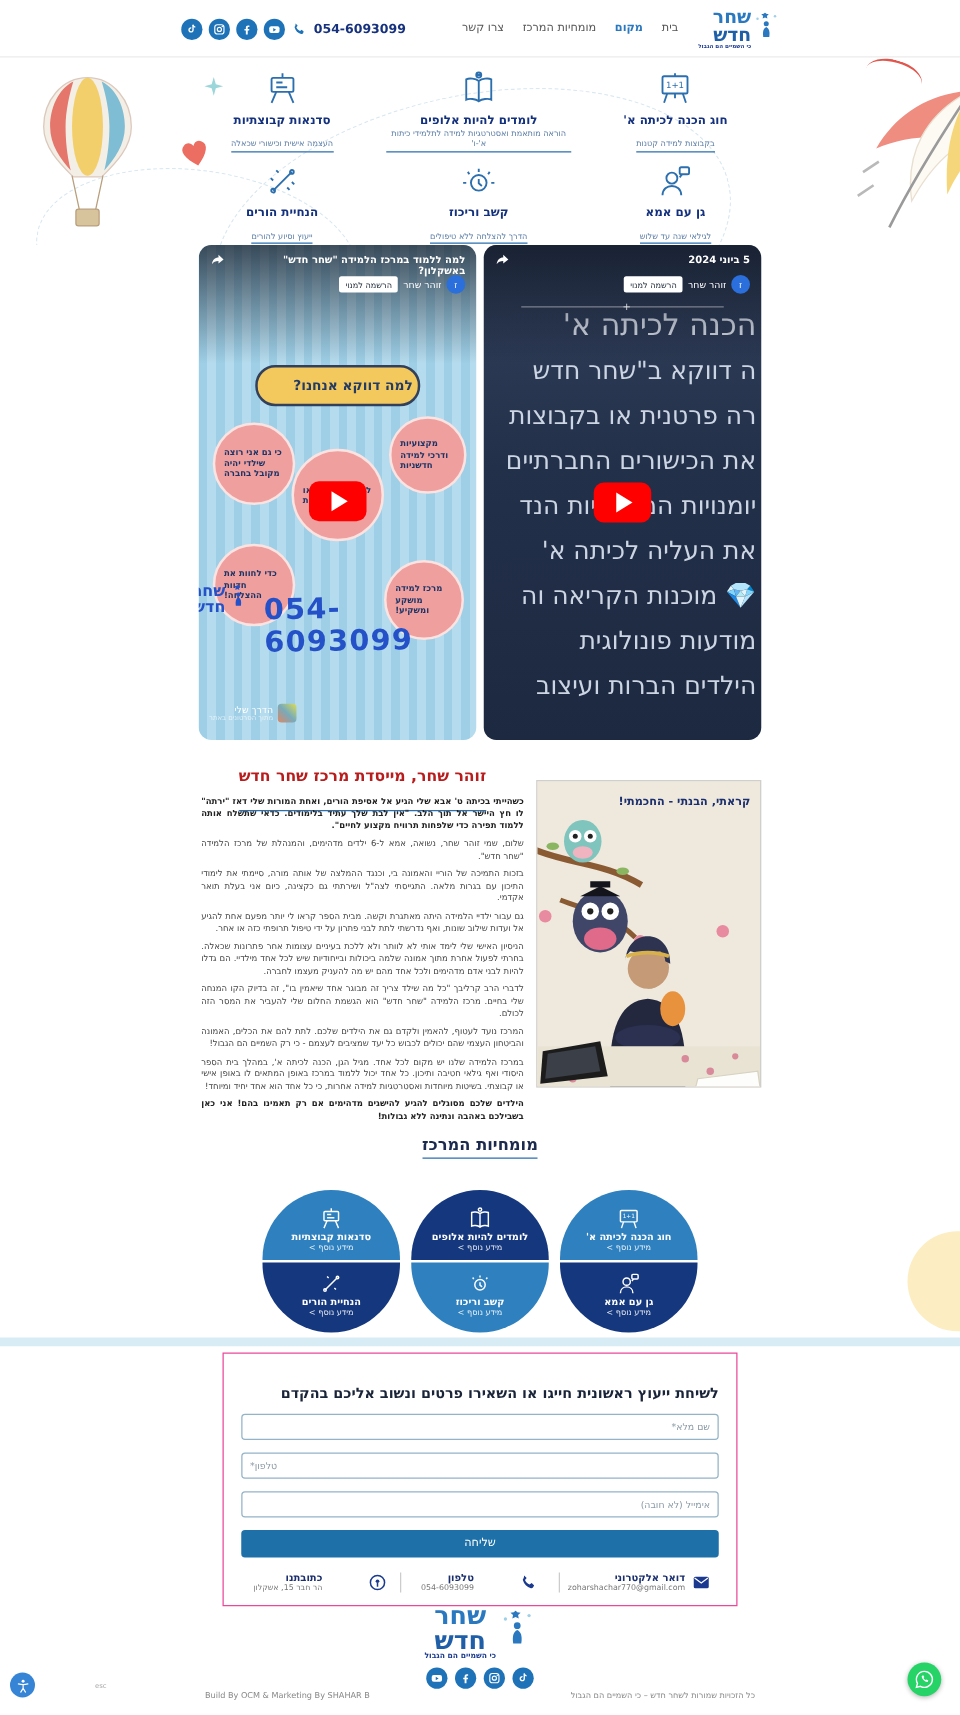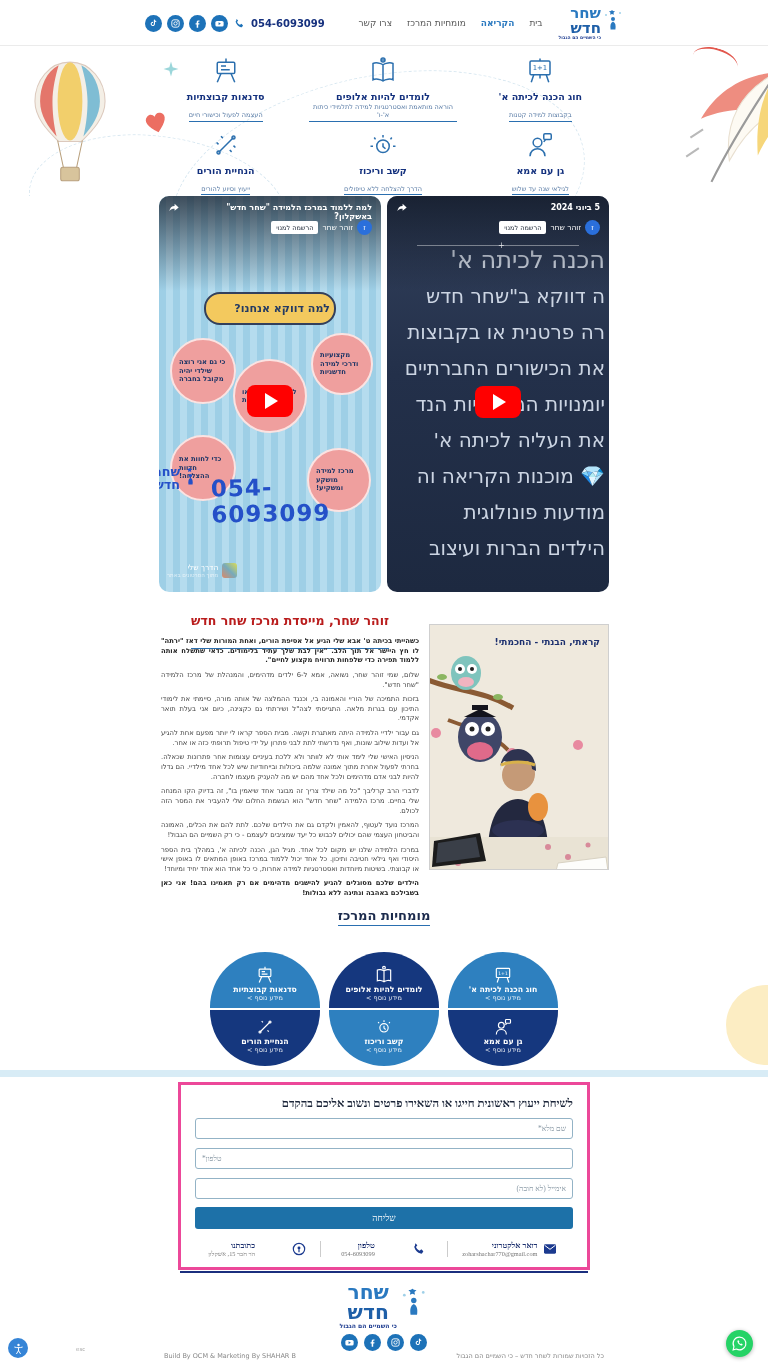--- a/index.html
+++ b/index.html
@@ -84,21 +84,21 @@
   .half.bot { border-radius:0 0 55px 55px; padding-bottom:6px; }
   .half.light { background:#2e80bf; } .half.dark { background:#15377e; }
   .half .hic { width:20px; height:20px; color:#fff; }
   .half .hic svg { width:100%; height:100%; }
   .half .ht { font-size:7.8px; font-weight:bold; }
   .half .hm { font-size:6.5px; opacity:.9; }
   .band { position:absolute; top:1070px; left:0; width:768px; height:7px; background:#d8ecf6; }
   .yellow-half { position:absolute; top:985px; right:-38px; width:80px; height:80px; border-radius:50%; background:#fcedc3; }
 
   
-  #contactbox { position:absolute; top:1082px; right:178px; width:412px; background:#fff; border:3px solid #ec4899; padding:12px 14px 10px; z-index:2;font-family:Liberation Serif, serif; }
+  #contactbox { position:absolute; top:1082px; right:178px; width:412px; background:#fff; border:1px solid #ec4899; padding:24px 14px 10px; z-index:2; }
   .cf-h { font-size:11.5px; font-weight:bold; color:#1a2438; text-align:right; margin-bottom:8px; }
   .cf-input { width:100%; height:21px; border:1px solid #93b3c6; border-radius:3px; font-size:7.5px; padding:0 6px; color:#333; margin-bottom:8px; font-family:inherit; }
   .cf-input::placeholder { color:#8b9aa6; }
   .cf-input.ltr { direction:ltr; text-align:left; }
   .cf-btn { width:100%; height:22px; background:#1d71a8; color:#fff; border:none; border-radius:3px; font-size:9px; cursor:pointer; font-family:inherit; }
   .ci-row { display:flex; margin-top:12px; }
   .ci-col { flex:1; display:flex; align-items:center; justify-content:center; gap:5px; }
   .ci-col + .ci-col { border-right:1px solid #ccc;gap:36px; }
   .ci-ic { width:16px; height:16px; color:#1b3a8f; flex:none; }
   .ci-ic svg { width:100%; height:100%; }
@@ -136,21 +136,21 @@
             <circle cx="17" cy="3" r="1" fill="#9fd0e8"></circle>
         </svg>
         <div class="logo-txt">
           <span class="logo-l1">שחר</span>
           <span class="logo-l2">חדש</span>
           <span class="logo-tag">כי השמיים הם הגבול</span>
         </div>
       </div>
       <div class="nav">
         <span class="nav-item">בית</span>
-        <span class="nav-item active">הקריאה</span>
+        <span class="nav-item active">מקום</span>
         <span class="nav-item">מומחיות המרכז</span>
         <span class="nav-item">צרו קשר</span>
       </div>
       <div class="contact-top">
         <span class="phone-num">054-6093099</span>
         <svg class="phone-ic" viewBox="0 0 24 24">
             <path d="M6.5 3.5l3 3-2 2.5c1 2.5 3 4.5 5.5 5.5l2.5-2 3 3-1.5 2.5c-.5.8-1.5 1.2-2.4.9C9.6 17.6 6.4 14.4 5 9.4c-.3-.9 0-1.9.9-2.4z" fill="currentColor"></path>
           </svg>
         <span class="soc">
             <svg viewBox="0 0 24 24">
@@ -225,21 +225,21 @@
             </svg></span>
         <div class="svc-title">לומדים להיות אלופים</div>
         <div><span class="svc-sub">הוראה מותאמת ואסטרטגיות למידה לתלמידי כיתות א'-ו'</span></div>
       </div>
       <div class="svc">
         <span class="svc-icon"><svg viewBox="0 0 24 24" fill="none" stroke="currentColor" stroke-width="1.2">
               <rect x="5" y="5" width="14" height="9" rx="1"></rect>
               <path d="M8 14l-3 7M16 14l3 7M12 2v3M8 8h4M8 11h7"></path>
             </svg></span>
         <div class="svc-title">סדנאות קבוצתיות</div>
-        <div><span class="svc-sub">העצמה לפעול וכישורי חיים</span></div>
+        <div><span class="svc-sub">העצמה אישית וכישורי שכאלה</span></div>
       </div>
       <div class="svc">
         <span class="svc-icon"><svg viewBox="0 0 24 24" fill="none" stroke="currentColor" stroke-width="1.2">
               <circle cx="10" cy="10" r="3.5"></circle>
               <path d="M4 21c0-4 3-6 6-6s6 2 6 6"></path>
               <rect x="15" y="3" width="6" height="4.5" rx="1"></rect>
               <path d="M16.5 7.5l-1.5 2"></path>
             </svg></span>
         <div class="svc-title">גן עם אמא</div>
         <div><span class="svc-sub">לגילאי שנה עד שלוש</span></div>

